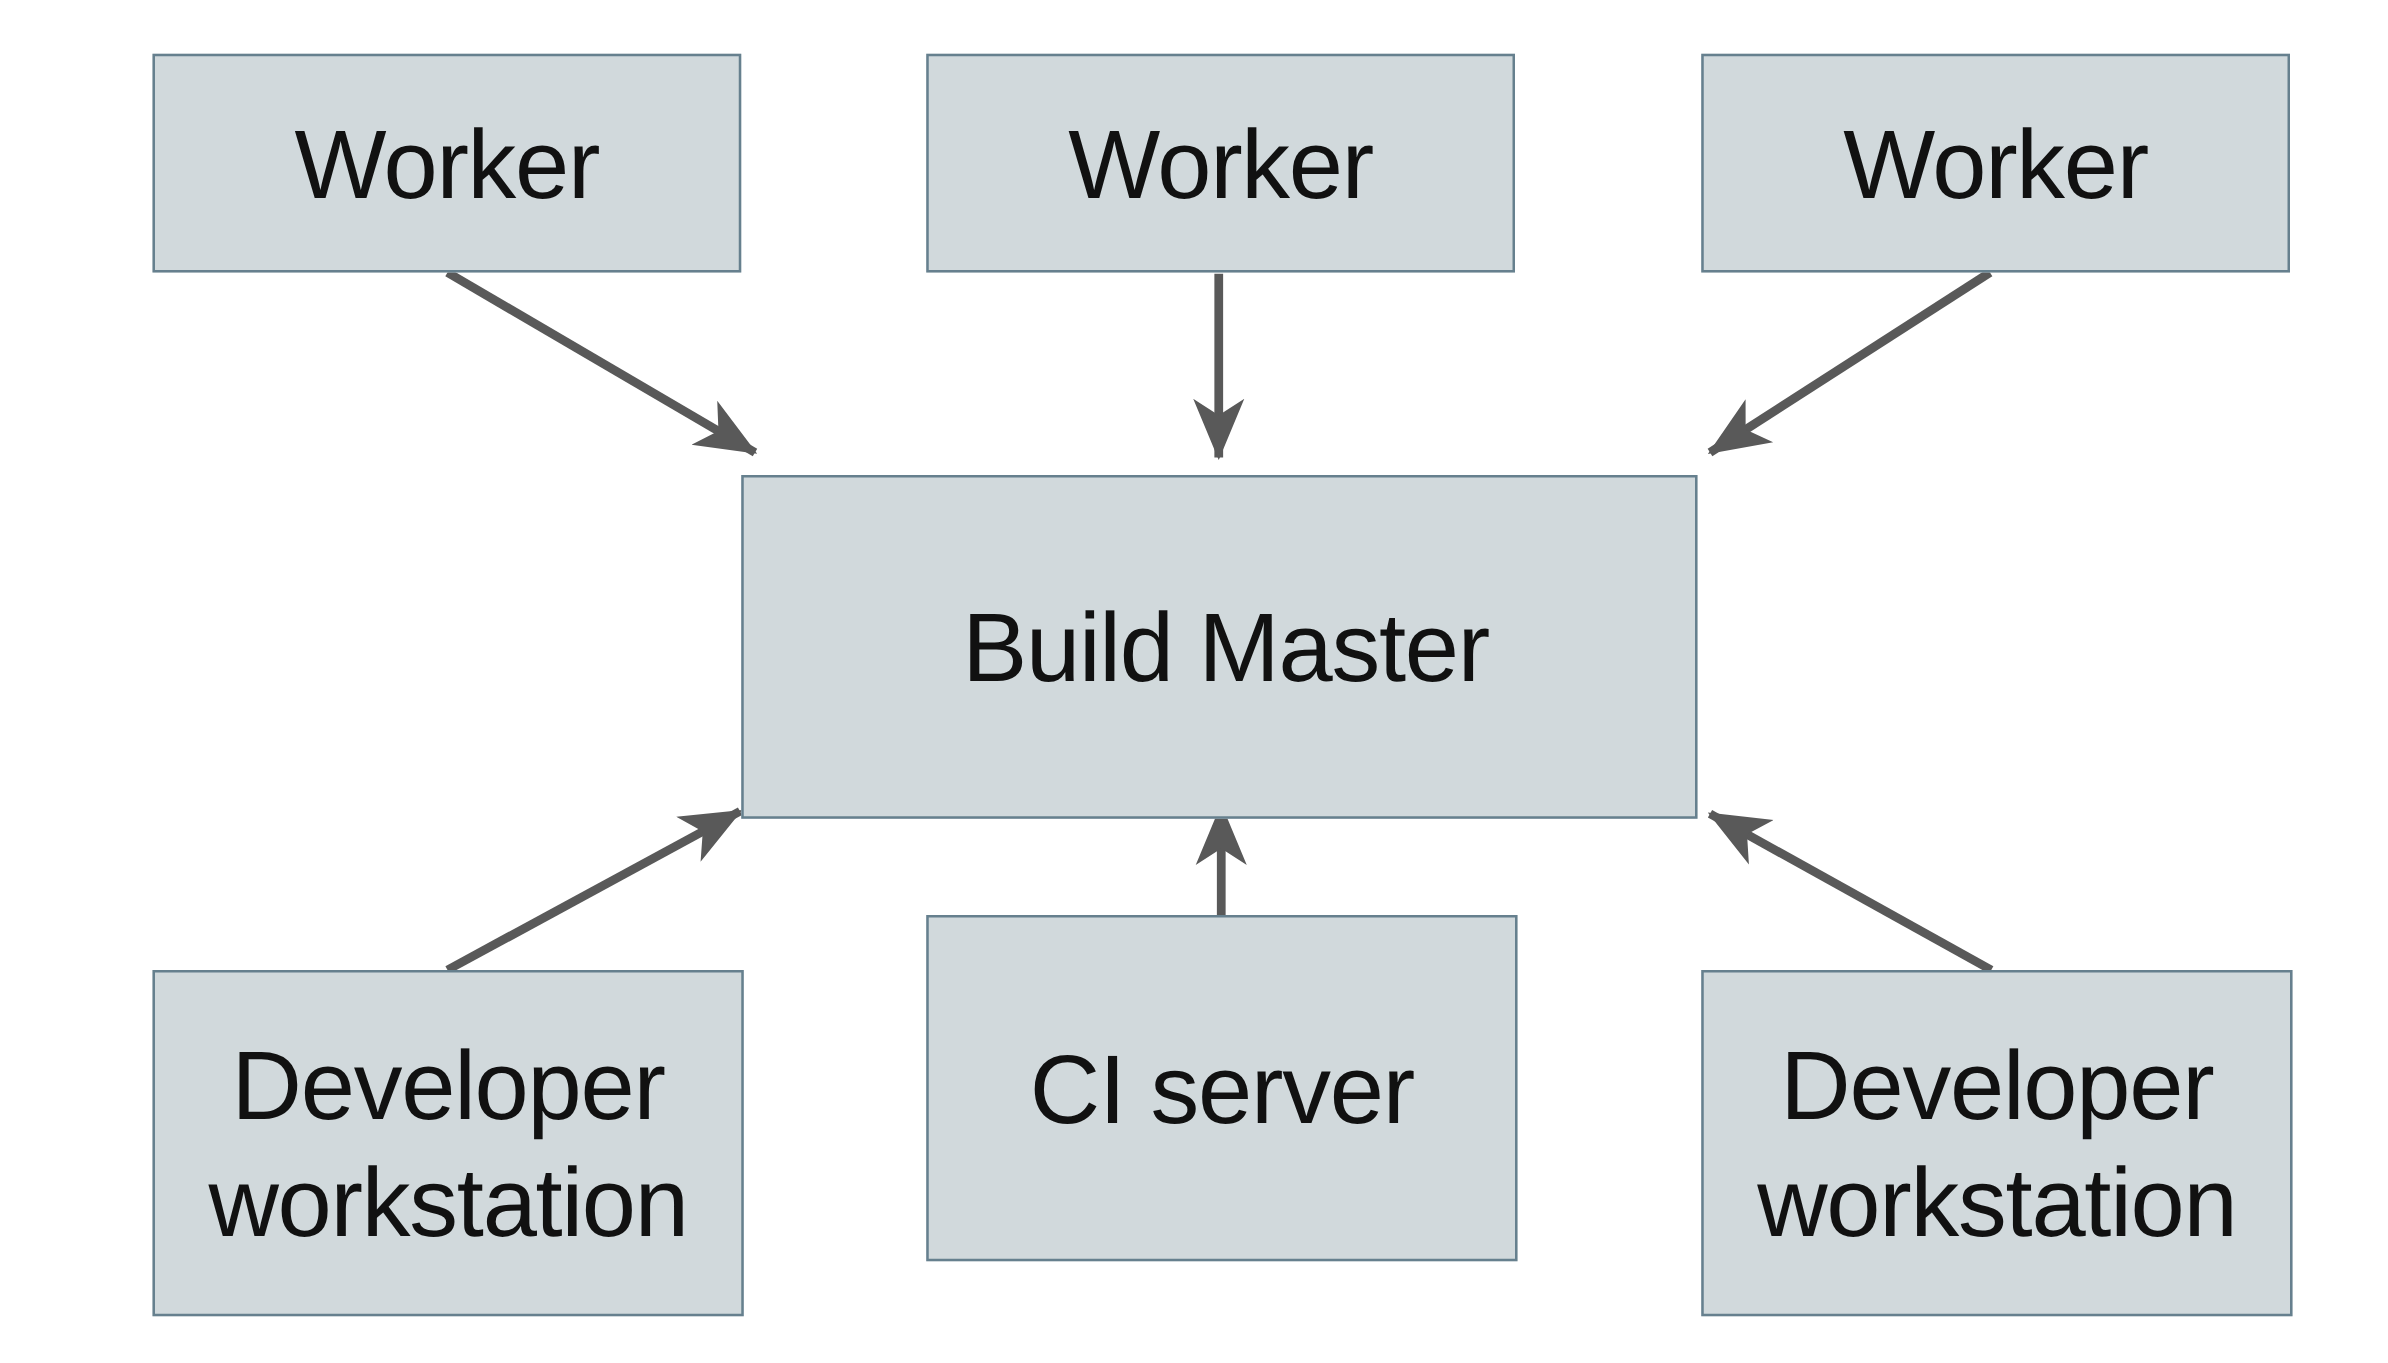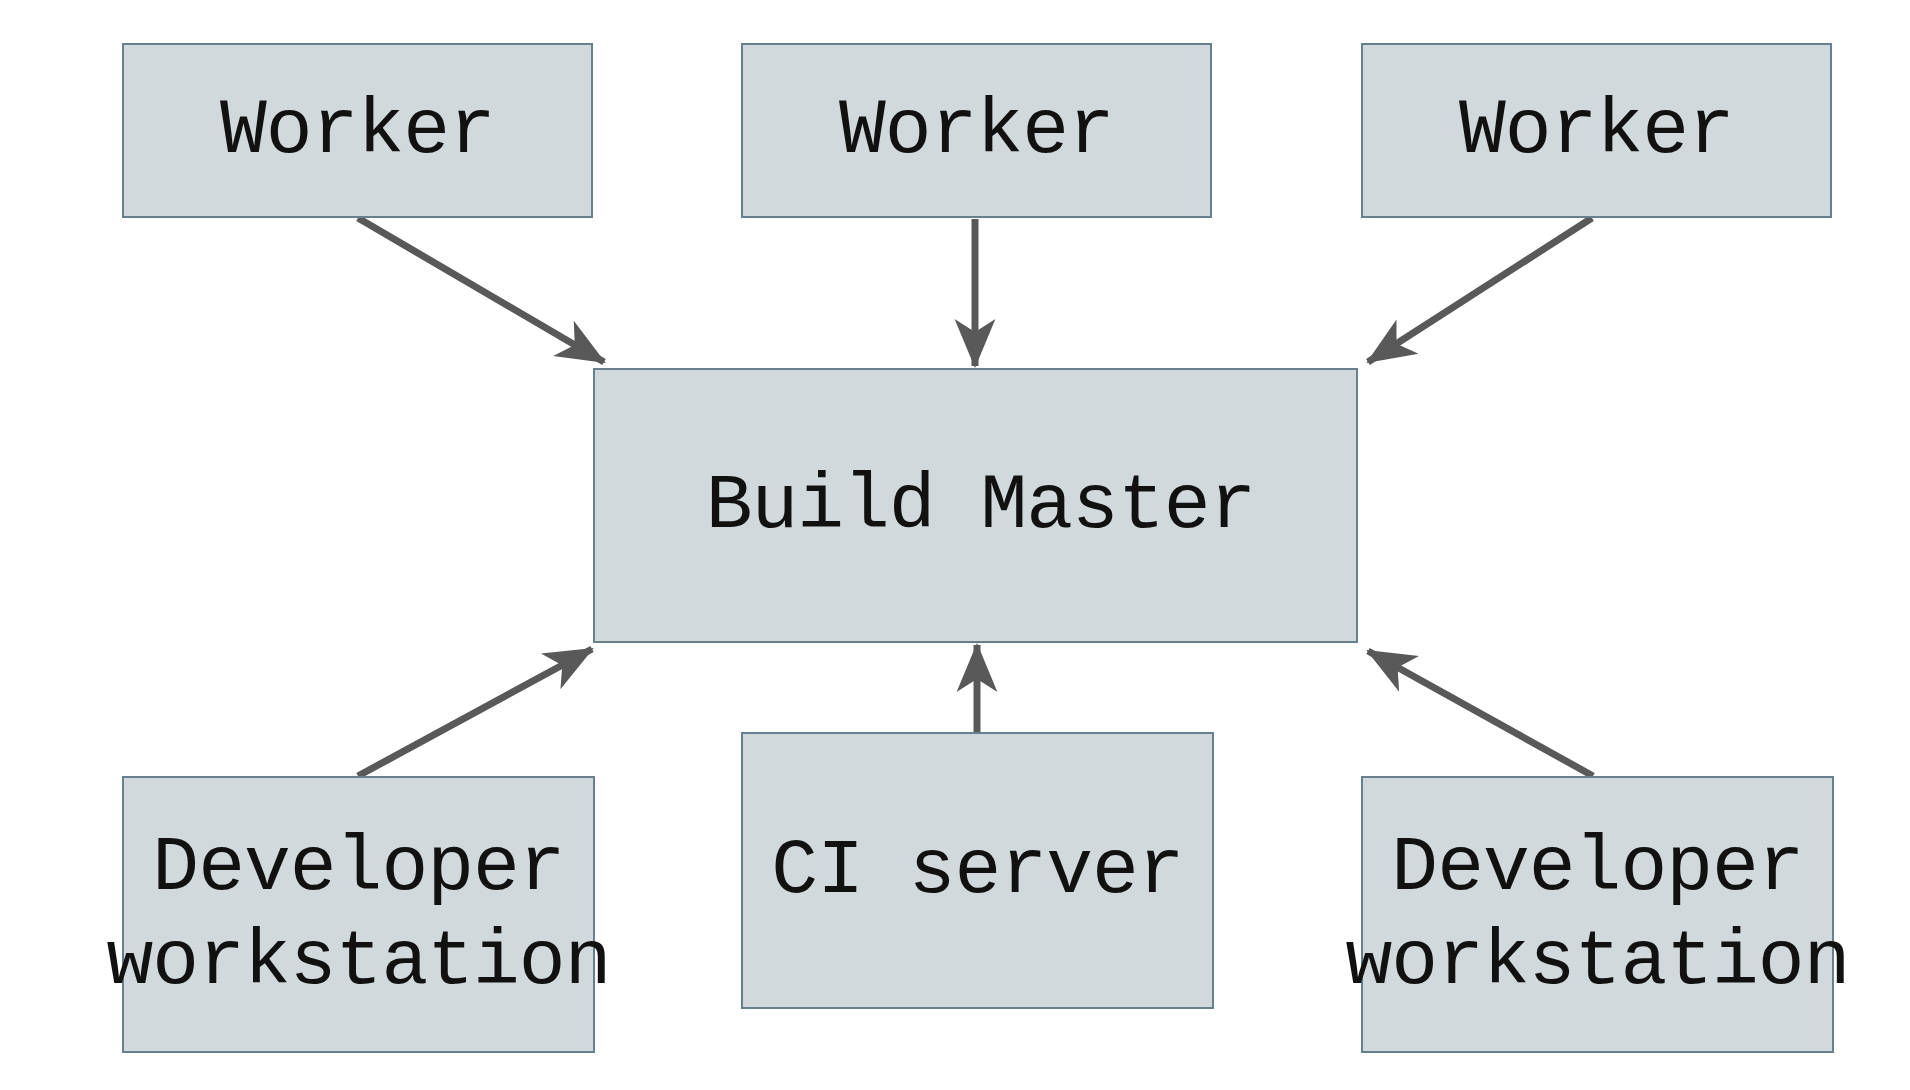--- a/index.html
+++ b/index.html
@@ -9,21 +9,21 @@
     --text:#111111;
     --bg:#ffffff;
   }
   html,body{margin:0;padding:0;background:var(--bg);}
   .canvas{
     position:relative;
     width:1910px;
     height:1090px;
     background:var(--bg);
     overflow:hidden;
-    font-family:Liberation Mono, monospace;
+    font-family:Liberation Sans, sans-serif;
   }
   .node{
     position:absolute;
     box-sizing:border-box;
     background:var(--node-fill);
     border:2px solid var(--node-border);
     display:flex;
     align-items:center;
     justify-content:center;
     text-align:center;
@@ -31,21 +31,21 @@
     font-size:78px;
     line-height:94px;
     letter-spacing:-1px;
     padding:0 10px;
   }
   
   .n-worker-1{left:122px;top:43px;width:471px;height:175px;}
   .n-worker-2{left:741px;top:43px;width:471px;height:175px;}
   .n-worker-3{left:1361px;top:43px;width:471px;height:175px;}
   
-  .n-build-master{left:593px;top:368px;width:765px;height:275px;padding-left:20px;}
+  .n-build-master{left:593px;top:380px;width:765px;height:275px;padding-left:20px;}
   
   .n-dev-1{left:122px;top:776px;width:473px;height:277px;}
   .n-ci{left:741px;top:732px;width:473px;height:277px;}
   .n-dev-2{left:1361px;top:776px;width:473px;height:277px;}
 
   .arrow-layer{
     position:absolute;
     left:0;top:0;width:1910px;height:1090px;
     pointer-events:none;
   }

